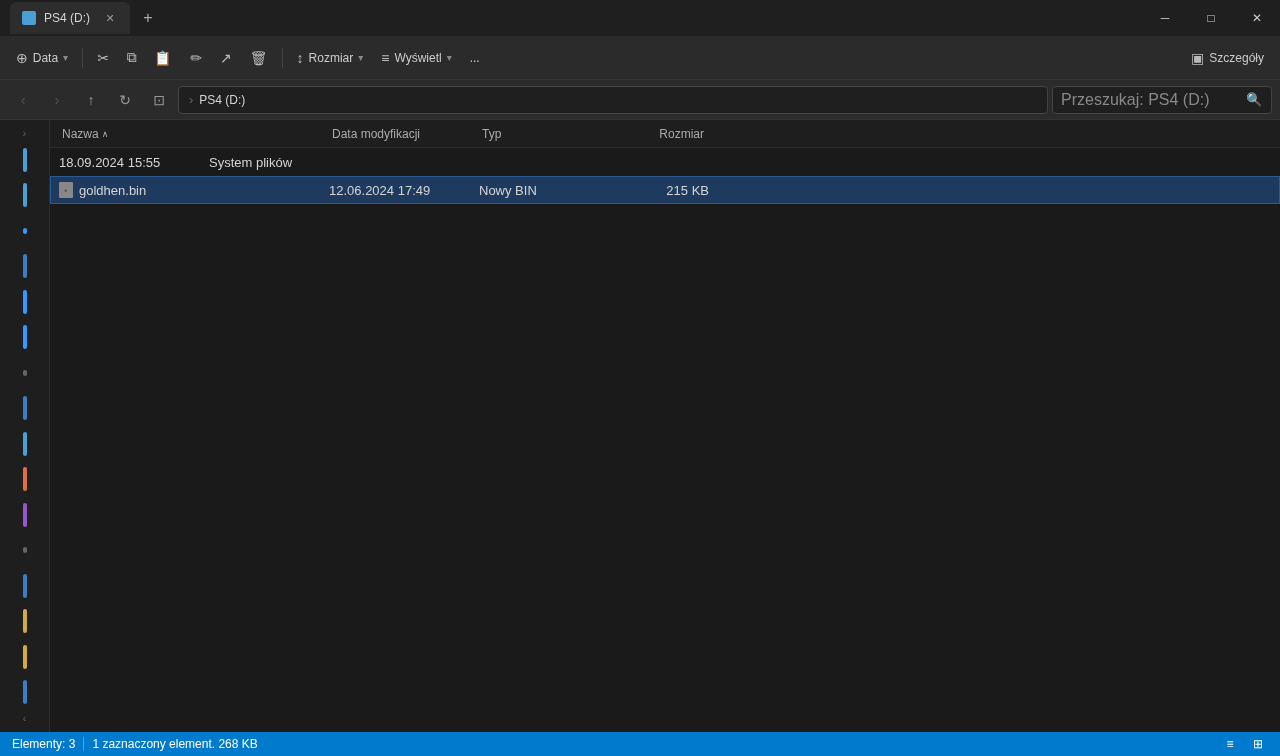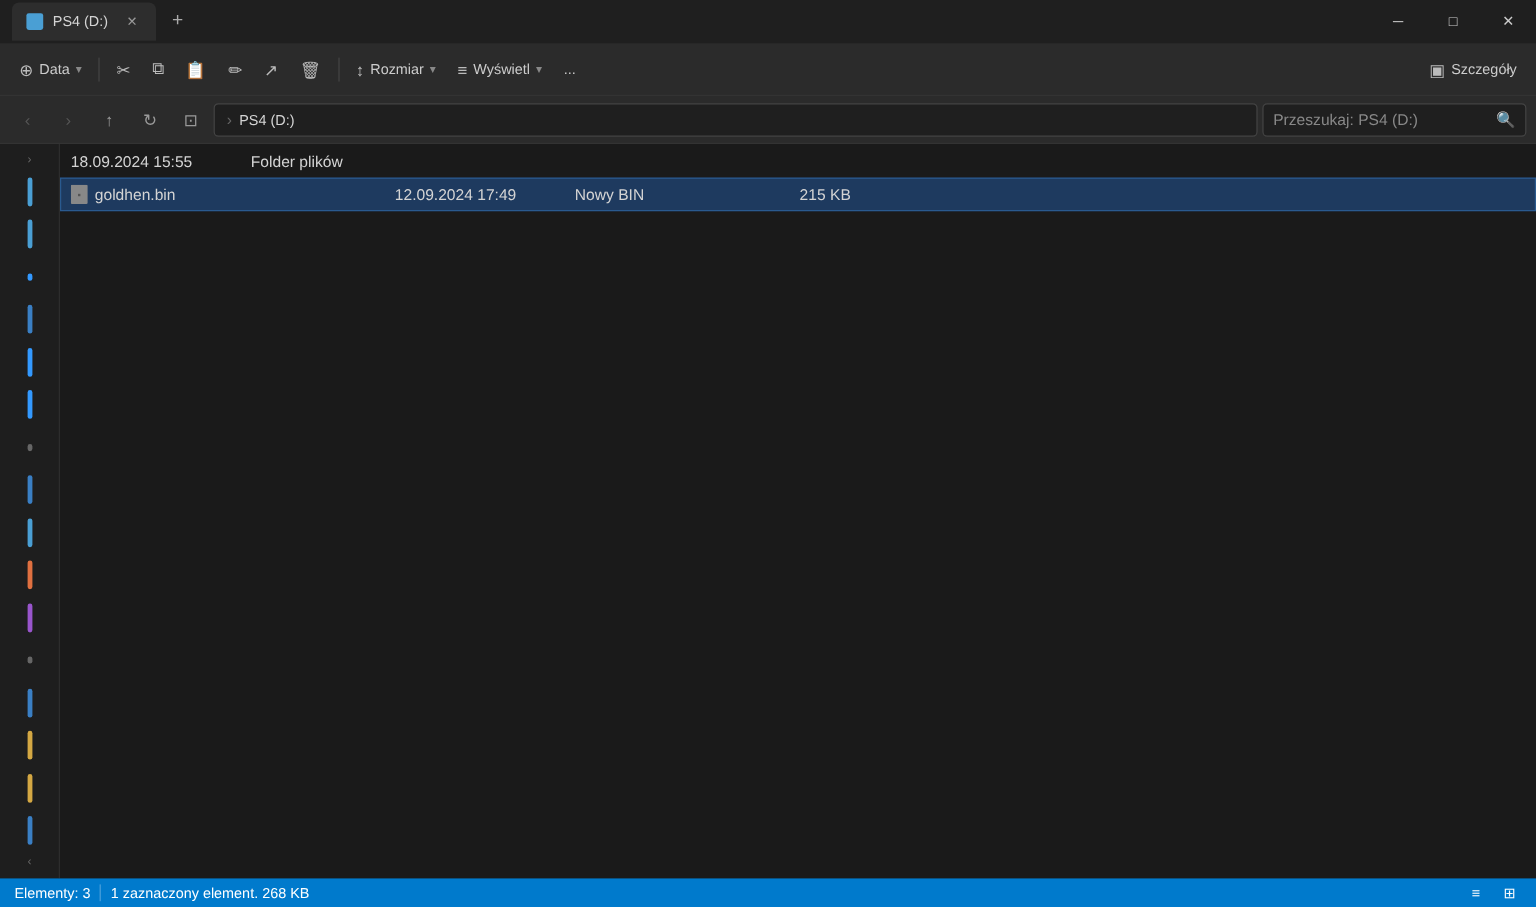--- a/index.html
+++ b/index.html
@@ -175,21 +175,21 @@
       height: 28px;
       width: 220px;
       display: flex;
       align-items: center;
       padding: 0 8px;
       gap: 6px;
     }
     .search-text {
       flex: 1;
       color: #888;
-      font-size: 13px;
+      font-size: 16px;
     }
     .search-icon-btn {
       color: #888;
       font-size: 13px;
       cursor: pointer;
     }
 
     
     .main-area {
       display: flex;
@@ -495,40 +495,55 @@
     </div>
     <div class="sidebar-item">
       <div class="sidebar-color-bar" style="background:#3a7fc4;"></div>
     </div>
     <div style="flex:1;"></div>
     <div class="sidebar-expand">‹</div>
   </div>
 
   <div class="file-area">
 
+    <div class="col-headers">
+      <div class="col-header col-name">
+        <span>Nazwa</span>
+        <span class="sort-arrow">∧</span>
+      </div>
+      <div class="col-header col-date">
+        <span>Data modyfikacji</span>
+      </div>
+      <div class="col-header col-type">
+        <span>Typ</span>
+      </div>
+      <div class="col-header col-size">
+        <span>Rozmiar</span>
+      </div>
+    </div>
 
     <div id="file-list">
         <div class="file-row">
       <div class="file-cell col-date">
         <span>18.09.2024 15:55</span>
       </div>
       <div class="file-cell col-type">
-        <span>Folder plików</span>
+        <span>System plików</span>
       </div>
       <div class="file-cell col-size" style="justify-content:flex-end;">
         <span></span>
       </div>
     </div>
         <div class="file-row selected">
       <div class="file-cell col-name">
         <div class="file-icon-bin">▪</div>
         <span>goldhen.bin</span>
       </div>
       <div class="file-cell col-date">
-        <span>12.09.2024 17:49</span>
+        <span>12.06.2024 17:49</span>
       </div>
       <div class="file-cell col-type">
         <span>Nowy BIN</span>
       </div>
       <div class="file-cell col-size" style="justify-content:flex-end;text-align:right;">
         <span>215 KB</span>
       </div>
     </div>
       </div>
   </div>

